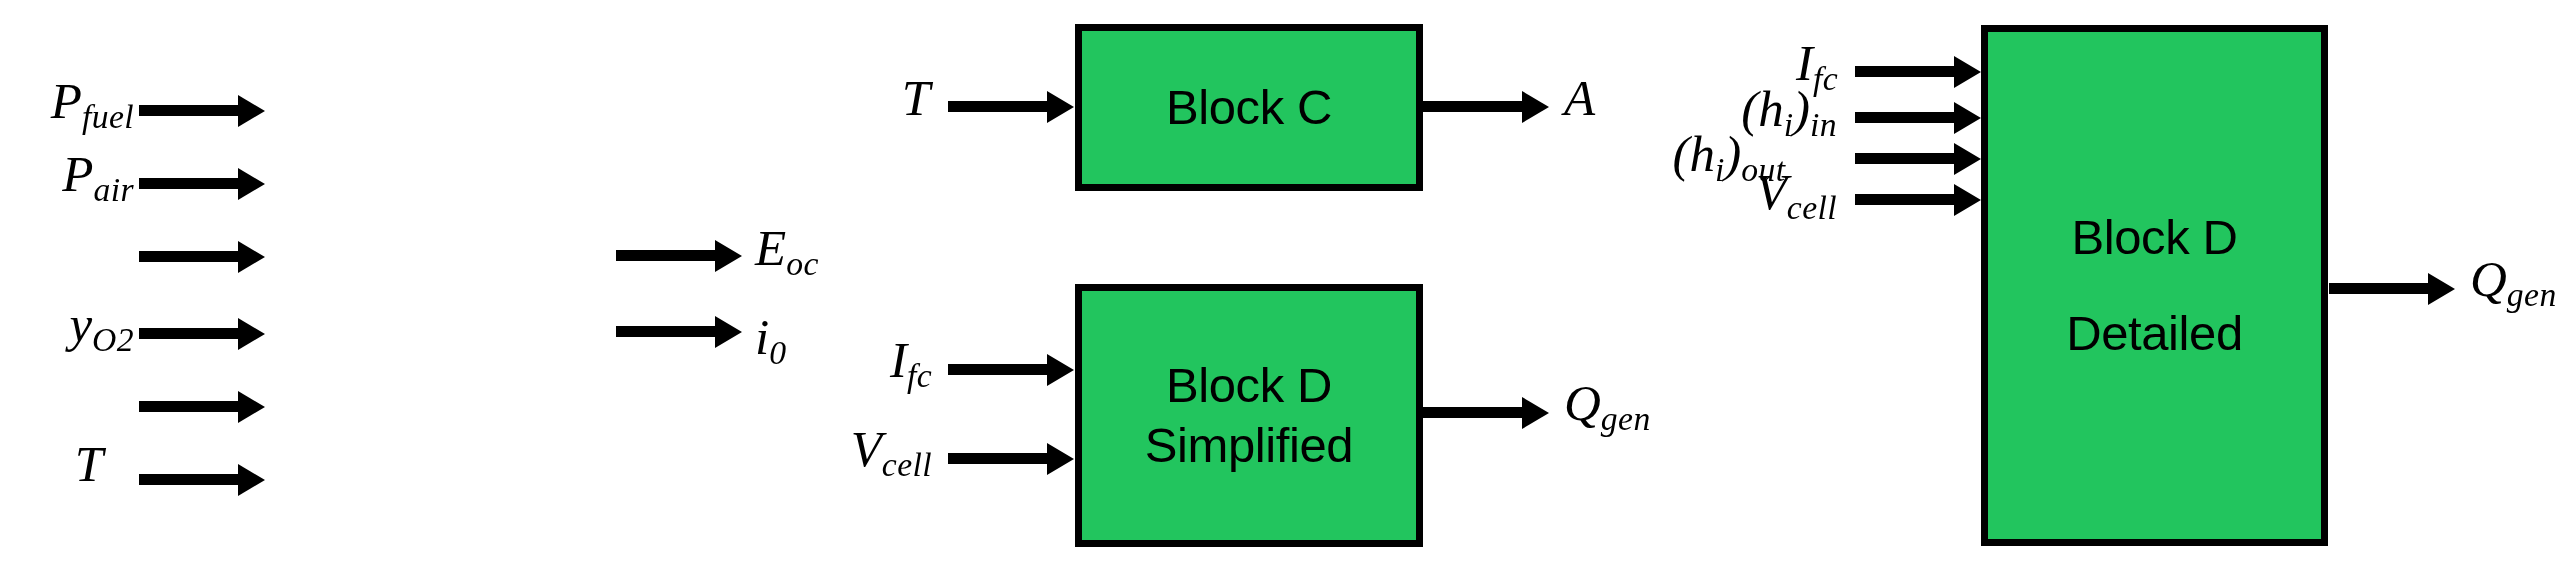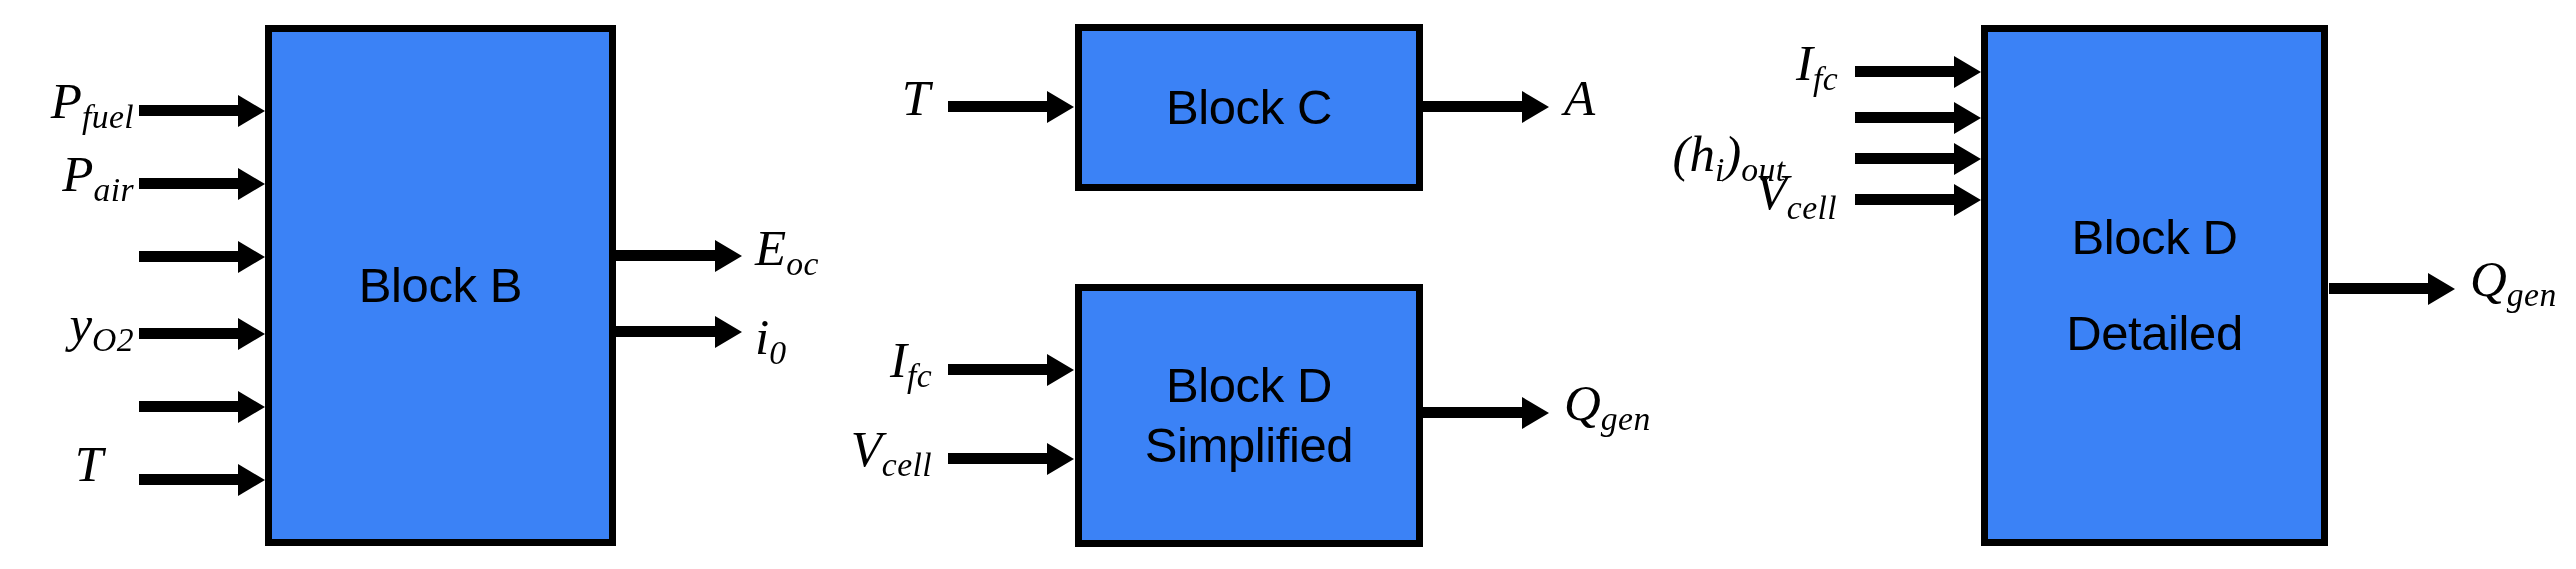--- a/index.html
+++ b/index.html
@@ -16,21 +16,21 @@
     height: 570px;
     background: #ffffff;
     overflow: hidden;
   }
 
   
   .block-box {
     position: absolute;
     box-sizing: border-box;
     border: 7.2px solid #000000;
-    background: #3b82f6;
+    background: #22c55e;
     display: flex;
     flex-direction: column;
     align-items: center;
     justify-content: center;
   }
   .block-label {
     font-family: "Liberation Sans", sans-serif;
     font-size: 49px;
     line-height: 1.22;
     color: #000000;
@@ -86,23 +86,20 @@
     position: relative;
     top: 0.30em;
   }
   .sig.right-anchored { text-align: right; }
 </style>
 </head>
 <body>
 
 <div id="canvas">
 
-  <div class="block-box" style="left:265px; top:25.4px; width:351px; height:521px;">
-    <div class="block-label">Block B</div>
-  </div>
 
   <div class="arrow" style="left:139px; top:111px; width:126px;">
     <div class="shaft" style="width:100px;"></div>
     <div class="head" style="left:99px;"></div>
   </div>
   <div class="arrow" style="left:139px; top:184px; width:126px;">
     <div class="shaft" style="width:100px;"></div>
     <div class="head" style="left:99px;"></div>
   </div>
   <div class="arrow" style="left:139px; top:257px; width:126px;">
@@ -219,20 +216,23 @@
   </div>
   <div class="arrow" style="left:1855px; top:200px; width:126px;">
     <div class="shaft" style="width:100px;"></div>
     <div class="head" style="left:99px;"></div>
   </div>
 
   <div class="sig right-anchored" style="left:1669px; top:38px; width:169px;">
     <span>I</span><span class="sub">fc</span>
   </div>
 
+  <div class="sig right-anchored" style="left:1637px; top:84px; width:200px;">
+    <span>(h</span><span class="sub-up">i</span><span>)</span><span class="sub">in</span>
+  </div>
 
   <div class="sig right-anchored" style="left:1621px; top:129px; width:216px;text-align:center;">
     <span>(h</span><span class="sub-up">i</span><span>)</span><span class="sub">out</span>
   </div>
 
   <div class="sig right-anchored" style="left:1661px; top:167px; width:176px;">
     <span>V</span><span class="sub">cell</span>
   </div>
 
   <div class="arrow" style="left:2329px; top:289px; width:127px;">

